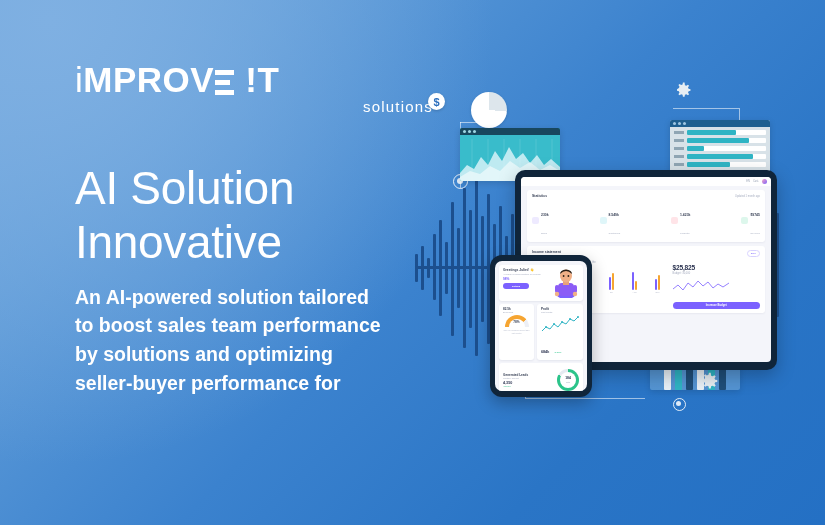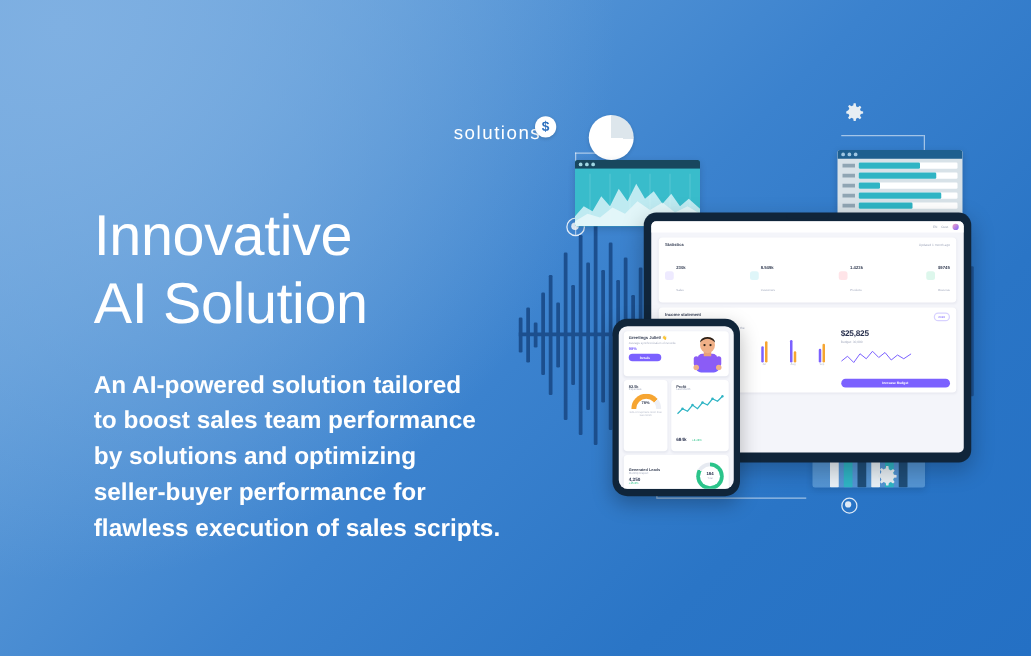--- a/index.html
+++ b/index.html
@@ -37,21 +37,21 @@
     font-size:15px;font-weight:300;color:#ffffff;letter-spacing:1.2px;
   }
 
   .headline{
     margin-top:38px;font-size:46px;line-height:1.17;font-weight:400;
     color:#ffffff;letter-spacing:-0.3px;
   }
   .headline div{white-space:nowrap;}
 
   .subcopy{
-    margin-top:24px;font-size:19.5px;line-height:1.48;font-weight:700;
+    margin-top:13px;font-size:19.5px;line-height:1.48;font-weight:700;
     color:#ffffff;
   }
   .subcopy div{white-space:nowrap;}
 
   
   .art{position:absolute;left:405px;top:70px;width:400px;height:370px;}
 
   
   .wire{position:absolute;border:1.5px solid rgba(255,255,255,.55);}
   .node{
@@ -211,34 +211,34 @@
   .sr{position:absolute;width:1px;height:1px;overflow:hidden;clip:rect(0 0 0 0);}
 </style>
 <style>.win-list .rows .row:nth-child(1) q:before{width:62%;}.win-list .rows .row:nth-child(2) q:before{width:78%;}.win-list .rows .row:nth-child(3) q:before{width:22%;}.win-list .rows .row:nth-child(4) q:before{width:84%;}.win-list .rows .row:nth-child(5) q:before{width:55%;}</style></head>
 <body>
 
 <div class="canvas">
 
   <div class="left">
 
     <div class="logo">
+      <div class="logo-main"><span class="lead">i</span><span>MPROV</span><span class="logo-e"><i></i><i></i><i></i><span class="sr">E</span></span><span> !T</span></div>
       <div class="logo-sub">solutions</div>
     </div>
 
     <div class="headline">
+      <div>AI Solution</div>
       <div>Innovative</div>
-      <div>AI Solution</div>
     </div>
 
     <div class="subcopy">
       <div>An AI-powered solution tailored</div>
       <div>to boost sales team performance</div>
       <div>by solutions and optimizing</div>
       <div>seller-buyer performance for</div>
-      <div>flawless execution of sales scripts.</div>
     </div>
   </div>
 
   <div class="art">
 
     <div class="wire" style="left:55px;top:52px;width:0;height:66px;border-width:0 0 0 1.5px;"></div>
     <div class="wire" style="left:55px;top:52px;width:40px;height:0;border-width:1.5px 0 0 0;"></div>
     <div class="wire" style="left:268px;top:38px;width:66px;height:0;border-width:1.5px 0 0 0;"></div>
     <div class="wire" style="left:334px;top:38px;width:0;height:44px;border-width:0 0 0 1.5px;"></div>
     <div class="wire" style="left:120px;top:260px;width:0;height:68px;border-width:0 0 0 1.5px;"></div>

